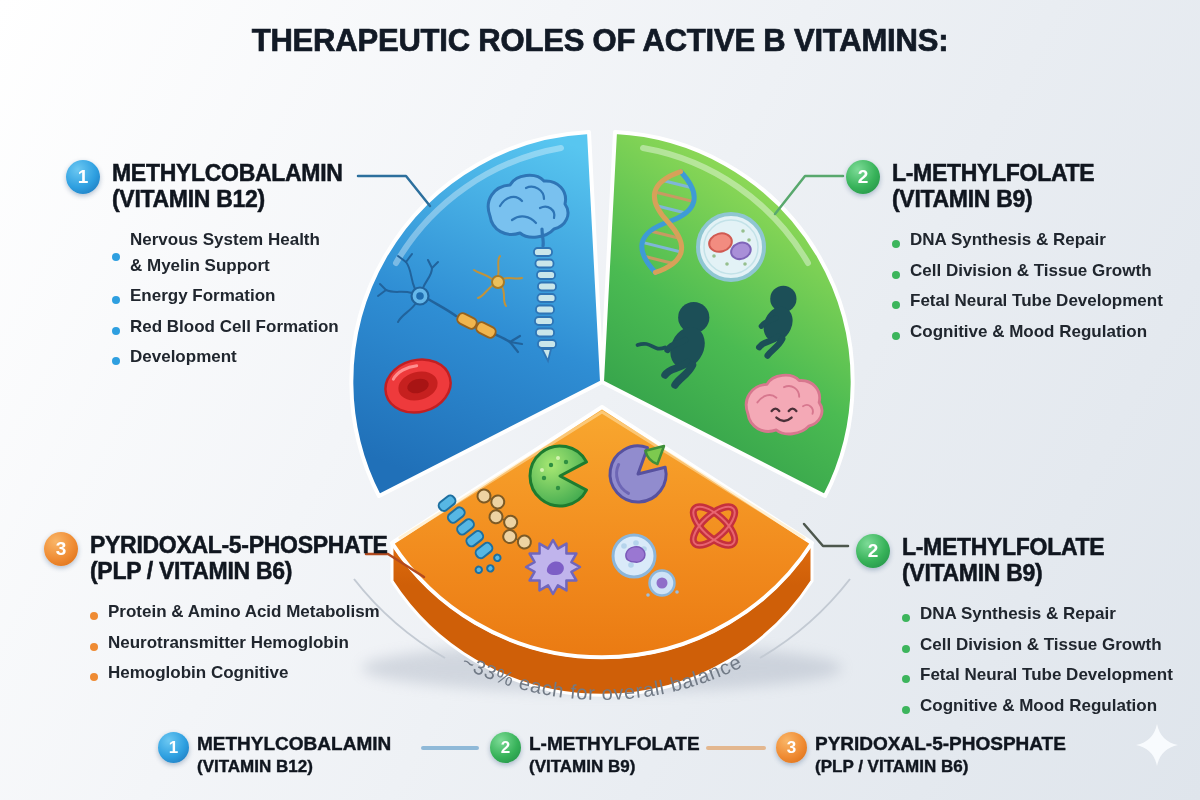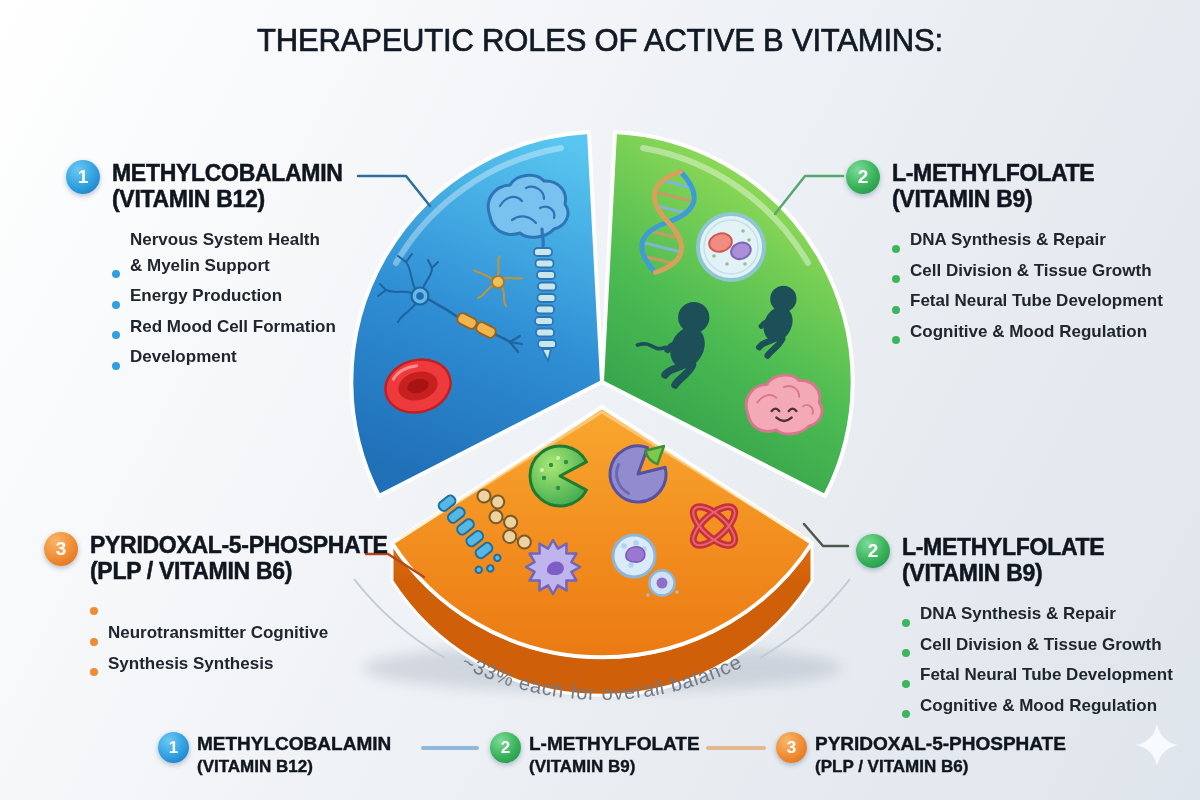--- a/index.html
+++ b/index.html
@@ -1,36 +1,36 @@
 <!DOCTYPE html>
 <html><head>
 <meta charset="utf-8">
 <style>
   html,body{margin:0;padding:0;}
   body{width:1200px;height:800px;overflow:hidden;position:relative;
        font-family:"Liberation Sans",sans-serif;
        background:linear-gradient(118deg,#ffffff 0%,#f3f5f8 35%,#e9edf2 65%,#dfe5ec 100%);}
   .stage{position:absolute;inset:0;}
   .main-title{position:absolute;top:22px;left:0;right:0;text-align:center;
-      font-size:31px;font-weight:normal;line-height:1.2;letter-spacing:-0.2px;
+      font-size:31px;font-weight:bold;line-height:1.2;letter-spacing:-0.2px;
       color:#121a26;-webkit-text-stroke:0.7px #121a26;}
   .callout{position:absolute;}
   .co-head{display:flex;gap:12px;align-items:flex-start;}
   .badge{width:34px;height:34px;border-radius:50%;flex:none;display:flex;
       align-items:center;justify-content:center;color:#fff;font-weight:bold;
       font-size:19px;box-shadow:0 2px 5px rgba(20,60,110,.30);}
   .badge.sm{width:31px;height:31px;font-size:17px;}
   .b-blue{background:radial-gradient(circle at 35% 28%,#6cc8f2,#2e9fe0 55%,#1a6fb5);}
   .b-green{background:radial-gradient(circle at 35% 28%,#7ddb97,#37b259 55%,#1f8a44);}
   .b-orange{background:radial-gradient(circle at 35% 28%,#f9b668,#ef8b33 55%,#d86a12);}
   .co-titles{font-size:23px;font-weight:bold;color:#10161f;line-height:1.14;
       letter-spacing:-0.3px;-webkit-text-stroke:0.5px #10161f;}
   .bullets{list-style:none;margin:15px 0 0 46px;padding:0;display:flex;
       flex-direction:column;gap:5px;font-size:17px;font-weight:bold;color:#20262e;}
-  .bullets li{display:flex;gap:10px;align-items:flex-end;line-height:1.5;}
+  .bullets li{display:flex;gap:10px;align-items:center;line-height:1.5;}
   .bullets .bullet-text{white-space:pre-line;}
   .dot{width:8px;height:8px;border-radius:50%;margin-top:8px;flex:none;}
   .dot-blue{background:#2e9fe0;}.dot-green{background:#3cb55c;}.dot-orange{background:#ef8b33;}
   .callout-tl{left:66px;top:160px;width:330px;}
   .callout-tl .bullets{max-width:258px;}
   .callout-tr{left:846px;top:160px;width:354px;}
   .callout-bl{left:44px;top:532px;width:380px;}
   .callout-br{left:856px;top:534px;width:344px;}
   .legend-item{position:absolute;display:flex;gap:8px;align-items:flex-start;}
   .lg-titles{font-weight:bold;color:#10161f;-webkit-text-stroke:0.4px #10161f;}
@@ -324,25 +324,25 @@
     </div>
   </div>
   <ul class="bullets">
     <li>
         <span class="dot dot-blue"></span>
         <span class="bullet-text">Nervous System Health
 &amp; Myelin Support</span>
       </li>
     <li>
         <span class="dot dot-blue"></span>
-        <span class="bullet-text">Energy Production</span>
+        <span class="bullet-text">Energy Formation</span>
       </li>
     <li>
         <span class="dot dot-blue"></span>
-        <span class="bullet-text">Red Mood Cell Formation</span>
+        <span class="bullet-text">Red Blood Cell Formation</span>
       </li>
     <li>
         <span class="dot dot-blue"></span>
         <span class="bullet-text">Development</span>
       </li>
   </ul>
 </div>
 
 <div class="callout callout-tr">
   <div class="co-head">
@@ -376,28 +376,29 @@
   <div class="co-head">
     <div class="badge b-orange">3</div>
     <div class="co-titles">
       <div>PYRIDOXAL-5-PHOSPHATE</div>
       <div>(PLP / VITAMIN B6)</div>
     </div>
   </div>
   <ul class="bullets">
     <li>
         <span class="dot dot-orange"></span>
+        <span class="bullet-text">Protein &amp; Amino Acid Metabolism</span>
       </li>
     <li>
         <span class="dot dot-orange"></span>
-        <span class="bullet-text">Neurotransmitter Cognitive</span>
+        <span class="bullet-text">Neurotransmitter Hemoglobin</span>
       </li>
     <li>
         <span class="dot dot-orange"></span>
-        <span class="bullet-text">Synthesis Synthesis</span>
+        <span class="bullet-text">Hemoglobin Cognitive</span>
       </li>
   </ul>
 </div>
 
 <div class="callout callout-br">
   <div class="co-head">
     <div class="badge b-green">2</div>
     <div class="co-titles">
       <div>L-METHYLFOLATE</div>
       <div>(VITAMIN B9)</div>

